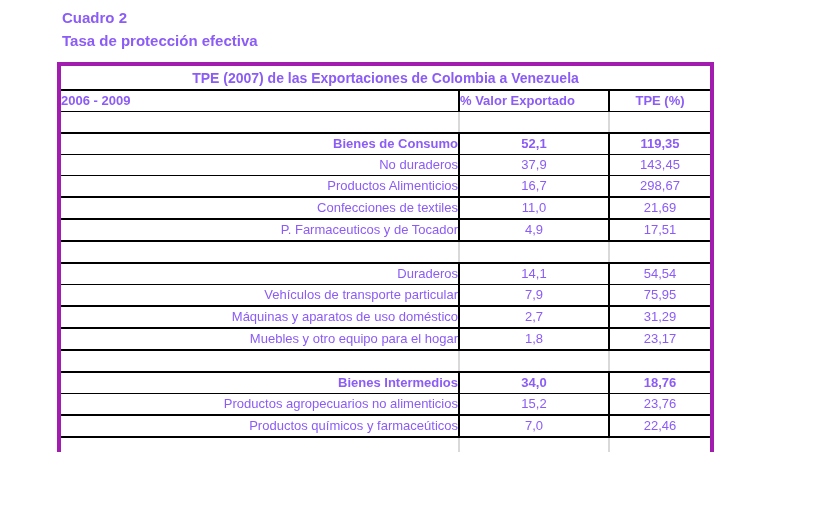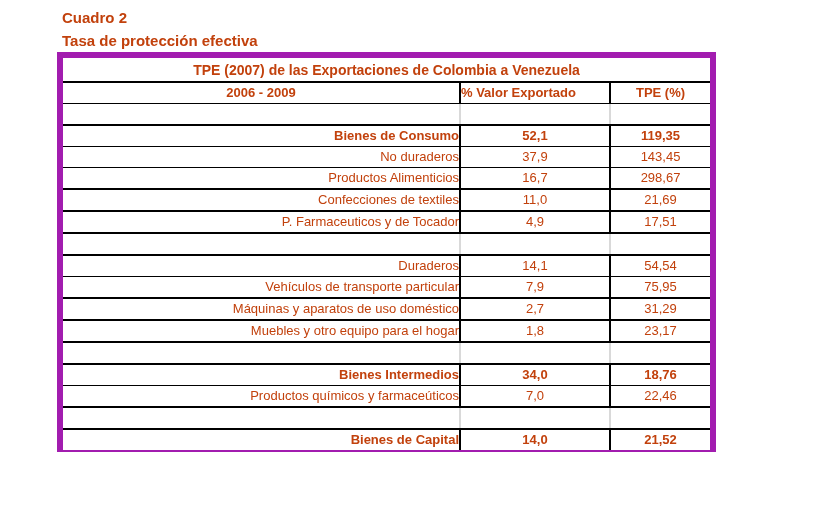--- a/index.html
+++ b/index.html
@@ -6,46 +6,46 @@
     margin: 0;
     padding: 0;
     background: #ffffff;
   }
   .page {
     position: relative;
     width: 831px;
     height: 452px;
     background: #ffffff;
     font-family: "Liberation Sans", sans-serif;
-    color: #c2410c;
+    color: #8b5cf6;
     overflow: hidden;
     text-decoration: underline;
   }
   .heading1 {
     position: absolute;
     left: 62px;
     top: 9px;
     font-size: 15px;
     font-weight: bold;
   }
   .heading2 {
     position: absolute;
     left: 62px;
     top: 32px;
     font-size: 15px;
     font-weight: bold;
   }
   table.tpe {
     position: absolute;
     left: 57px;
-    top: 52px;
+    top: 62px;
     width: 653px;
     border-collapse: collapse;
     table-layout: fixed;
-    border: 6px solid #a21caf;
+    border: 4px solid #a21caf;
     font-size: 13px;
   }
   col.c1 { width: 400px; }
   col.c2 { width: 150px; }
   col.c3 { width: 103px; }
 
   table.tpe td, table.tpe th {
     padding: 0;
     vertical-align: middle;
     height: 20px;
@@ -57,21 +57,21 @@
     height: 23px;
     font-size: 14px;
     font-weight: bold;
     text-align: center;
     border-bottom: 2px solid #000000;
   }
   tr.header-row th {
     font-weight: bold;
     border-bottom: 1px solid #000000;
   }
-  th.c-label { text-align: center; padding-left: 4px; }
+  th.c-label { text-align: left; padding-left: 4px; }
   th.c-valor { text-align: left; padding-left: 4px; border-left: 2px solid #000000; margin-left: 8px; }
   th.c-tpe   { text-align: center; border-left: 2px solid #000000; }
 
   td.label { text-align: right; padding-left: 5px; }
   td.num   { text-align: center; border-left: 2px solid #000000; }
 
   tr.row-section td { font-weight: bold; border-bottom: 1px solid #000000; }
   tr.row-group   td { border-bottom: 1px solid #000000; margin-top: 20px; }
   tr.row-item    td { border-bottom: 2px solid #000000; margin-top: 43px; }
   tr.row-item    td.label { padding-left: 30px; }
@@ -170,20 +170,25 @@
     <td class="label"></td>
     <td class="num"></td>
     <td class="num"></td>
   </tr>
         <tr class="row-section">
     <td class="label">Bienes Intermedios</td>
     <td class="num">34,0</td>
     <td class="num">18,76</td>
   </tr>
         <tr class="row-item">
+    <td class="label">Productos agropecuarios no alimenticios</td>
+    <td class="num">15,2</td>
+    <td class="num">23,76</td>
+  </tr>
+        <tr class="row-item">
     <td class="label">Productos químicos y farmaceúticos</td>
     <td class="num">7,0</td>
     <td class="num">22,46</td>
   </tr>
         <tr class="row-empty">
     <td class="label"></td>
     <td class="num"></td>
     <td class="num"></td>
   </tr>
         <tr class="row-section">

